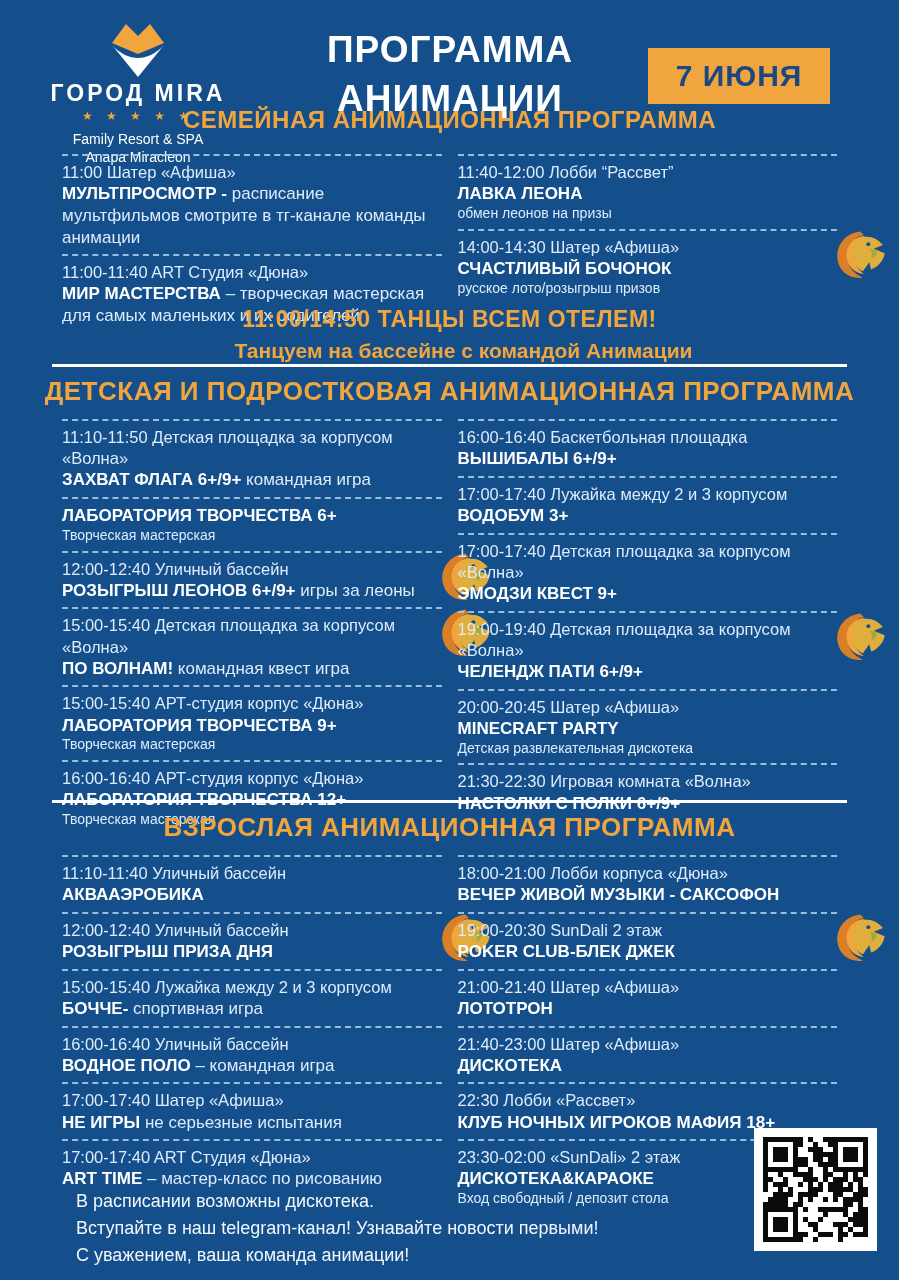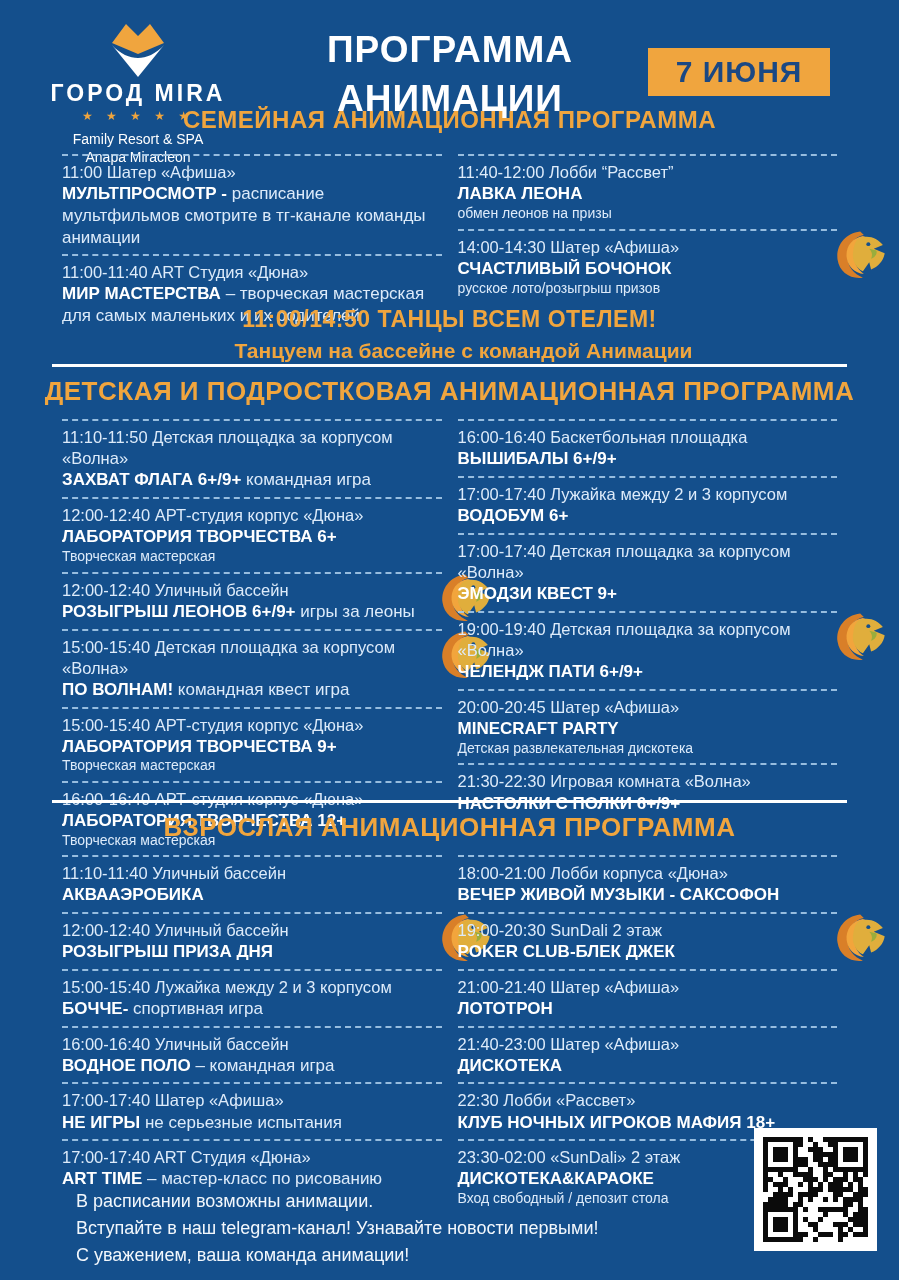--- a/index.html
+++ b/index.html
@@ -13,21 +13,21 @@
   .logo svg{display:block; margin:0 auto;}
   .brand{font-size:23px; font-weight:bold; letter-spacing:3px; margin-top:0; white-space:nowrap;}
   .stars{color:#F0A53E; font-size:12px; letter-spacing:5px; margin-top:2px;}
   .brand-sub{font-size:14px; margin-top:8px;}
   .brand-loc{font-size:14px; margin-top:2px;}
   .main-title{
     position:absolute; top:26px; left:250px; width:400px; text-align:center;
     font-size:37px; font-weight:bold; line-height:1.32; letter-spacing:1px;
   }
   .date-badge{
-    position:absolute; top:48px; right:69px; width:182px; height:48px;
+    position:absolute; top:48px; right:69px; width:182px; height:56px;
     background:#F0A53E; color:#1B4883; font-size:30px; font-weight:bold;
     display:flex; align-items:center; justify-content:center; letter-spacing:1px;
   }
   .family-title{
     position:absolute; top:106px; left:0; right:0; text-align:center;
     color:#F0A53E; font-size:24px; font-weight:bold; letter-spacing:.5px;
   }
   
   .cols{display:flex; gap:16px; padding:0 62px; margin-top:6px;}
   .col{flex:1; position:relative; min-width:0;}
@@ -148,21 +148,20 @@
           <div class="dash"></div>
           <div class="ev">
     <div class="ev-time">11:10-11:50 Детская площадка за корпусом «Волна»</div>
     <div class="ev-line2">
       <span class="ev-name">ЗАХВАТ ФЛАГА 6+/9+</span><span class="ev-after"> командная игра</span>
     </div>
 
   </div>
           <div class="dash"></div>
           <div class="ev">
-    <div class="ev-time">12:00-12:40 АРТ-студия корпус «Дюна»</div>
     <div class="ev-line2">
       <span class="ev-name">ЛАБОРАТОРИЯ ТВОРЧЕСТВА 6+</span>
     </div>
     <div class="ev-desc">Творческая мастерская</div>
 
   </div>
           <div class="dash"></div>
           <div class="ev">
     <div class="ev-time">12:00-12:40 Уличный бассейн</div>
     <div class="ev-line2">
@@ -217,21 +216,21 @@
     <div class="ev-time">16:00-16:40 Баскетбольная площадка</div>
     <div class="ev-line2">
       <span class="ev-name">ВЫШИБАЛЫ 6+/9+</span>
     </div>
 
   </div>
           <div class="dash"></div>
           <div class="ev">
     <div class="ev-time">17:00-17:40 Лужайка между 2 и 3 корпусом</div>
     <div class="ev-line2">
-      <span class="ev-name">ВОДОБУМ 6+</span>
+      <span class="ev-name">ВОДОБУМ 3+</span>
     </div>
 
   </div>
           <div class="dash"></div>
           <div class="ev">
     <div class="ev-time">17:00-17:40 Детская площадка за корпусом «Волна»</div>
     <div class="ev-line2">
       <span class="ev-name">ЭМОДЗИ КВЕСТ 9+</span>
     </div>
 
@@ -388,21 +387,21 @@
       <span class="ev-name">ДИСКОТЕКА&amp;КАРАОКЕ</span>
     </div>
     <div class="ev-desc">Вход свободный / депозит стола</div>
 
   </div>
         </div>
     </div>
   </div>
 
   <div class="footer">
-    <div>В расписании возможны анимации.</div>
+    <div>В расписании возможны дискотека.</div>
     <div>Вступайте в наш telegram-канал! Узнавайте новости первыми!</div>
     <div>С уважением, ваша команда анимации!</div>
   </div>
 
   <div class="qr">
     <div class="qr-grid">
         <div class="qm on"></div>
         <div class="qm on"></div>
         <div class="qm on"></div>
         <div class="qm on"></div>

